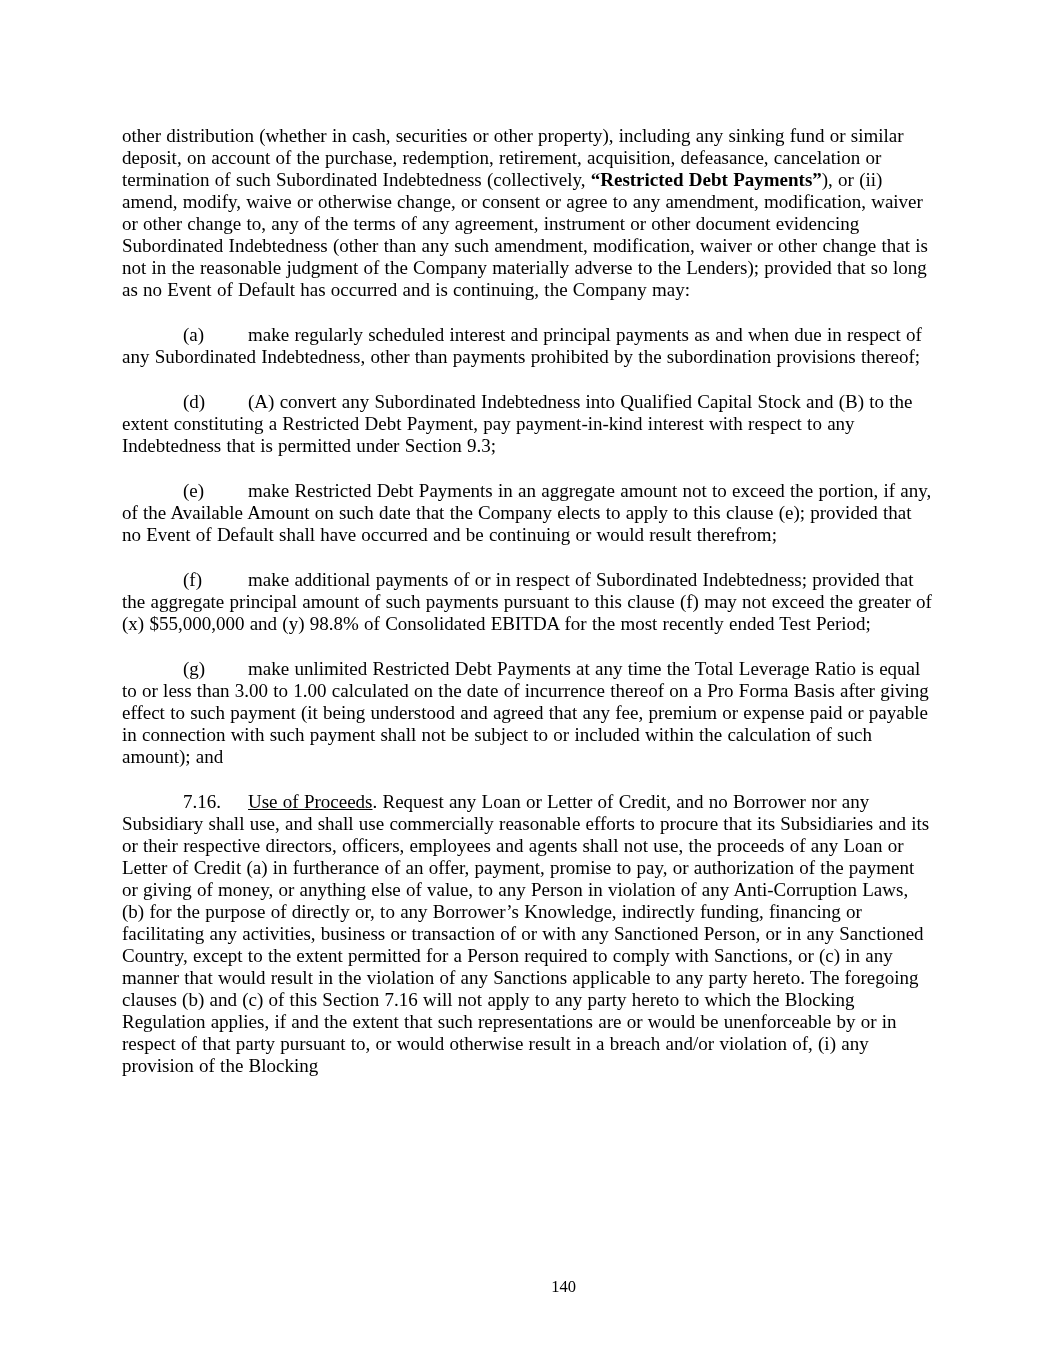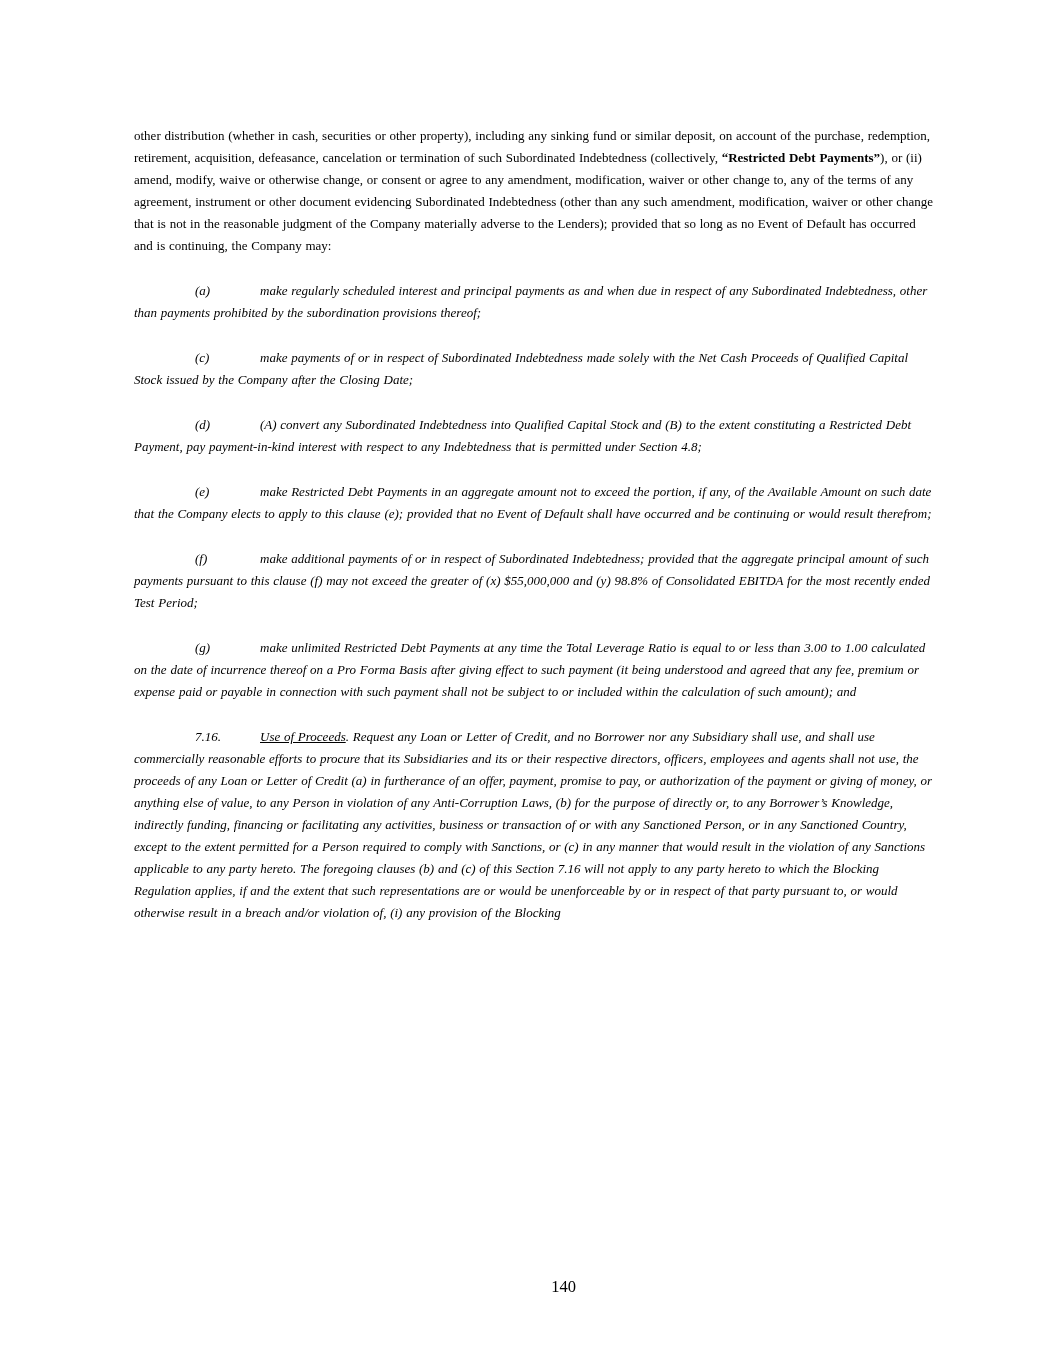--- a/index.html
+++ b/index.html
@@ -16,29 +16,28 @@
     font-family: "Liberation Serif", serif;
     overflow: hidden;
   }
   .doc-body {
     position: absolute;
     left: 122px;
     top: 125px;
     width: 812px;
   }
   p.para {
-    margin: 0 0 23px 12px;
-    font-size: 13px;
+    margin: 0 0 23px 0;
+    font-size: 19px;
     line-height: 22px;
     text-align: left;
     word-spacing: 0.5px;
   }
   p.para.indented {
     text-indent: 61px;
-    font-style: italic;
   }
   .para-label {
     display: inline-block;
     width: 65px;
     text-indent: 0;
   }
   .run-bold {
     font-weight: bold;
   }
   .run-underline {
@@ -55,21 +54,20 @@
     padding-left: 36px;
   }
 </style>
 </head>
 <body>
 
 <div class="page">
   <div class="doc-body" id="doc-body">
       <p class="para"><span class="run-normal">other distribution (whether in cash, securities or other property), including any sinking fund or similar deposit, on account of the purchase, redemption, retirement, acquisition, defeasance, cancelation or termination of such Subordinated Indebtedness (collectively, </span><span class="run-bold">“Restricted Debt Payments”</span><span class="run-normal">), or (ii) amend, modify, waive or otherwise change, or consent or agree to any amendment, modification, waiver or other change to, any of the terms of any agreement, instrument or other document evidencing Subordinated Indebtedness (other than any such amendment, modification, waiver or other change that is not in the reasonable judgment of the Company materially adverse to the Lenders); provided that so long as no Event of Default has occurred and is continuing, the Company may:</span></p>
       <p class="para indented"><span class="para-label">(a)</span><span class="run-normal">make regularly scheduled interest and principal payments as and when due in respect of any Subordinated Indebtedness, other than payments prohibited by the subordination provisions thereof;</span></p>
-      <p class="para indented"><span class="para-label">(c)</span><span class="run-normal">make payments of or in respect of Subordinated Indebtedness made solely with the Net Cash Proceeds of Qualified Capital Stock issued by the Company after the Closing Date;</span></p>
-      <p class="para indented"><span class="para-label">(d)</span><span class="run-normal">(A) convert any Subordinated Indebtedness into Qualified Capital Stock and (B) to the extent constituting a Restricted Debt Payment, pay payment-in-kind interest with respect to any Indebtedness that is permitted under Section 4.8;</span></p>
+      <p class="para indented"><span class="para-label">(d)</span><span class="run-normal">(A) convert any Subordinated Indebtedness into Qualified Capital Stock and (B) to the extent constituting a Restricted Debt Payment, pay payment-in-kind interest with respect to any Indebtedness that is permitted under Section 9.3;</span></p>
       <p class="para indented"><span class="para-label">(e)</span><span class="run-normal">make Restricted Debt Payments in an aggregate amount not to exceed the portion, if any, of the Available Amount on such date that the Company elects to apply to this clause (e); provided that no Event of Default shall have occurred and be continuing or would result therefrom;</span></p>
       <p class="para indented"><span class="para-label">(f)</span><span class="run-normal">make additional payments of or in respect of Subordinated Indebtedness; provided that the aggregate principal amount of such payments pursuant to this clause (f) may not exceed the greater of (x) $55,000,000 and (y) 98.8% of Consolidated EBITDA for the most recently ended Test Period;</span></p>
       <p class="para indented"><span class="para-label">(g)</span><span class="run-normal">make unlimited Restricted Debt Payments at any time the Total Leverage Ratio is equal to or less than 3.00 to 1.00 calculated on the date of incurrence thereof on a Pro Forma Basis after giving effect to such payment (it being understood and agreed that any fee, premium or expense paid or payable in connection with such payment shall not be subject to or included within the calculation of such amount); and</span></p>
       <p class="para indented"><span class="para-label">7.16.</span><span class="run-underline">Use of Proceeds</span><span class="run-normal">. Request any Loan or Letter of Credit, and no Borrower nor any Subsidiary shall use, and shall use commercially reasonable efforts to procure that its Subsidiaries and its or their respective directors, officers, employees and agents shall not use, the proceeds of any Loan or Letter of Credit (a) in furtherance of an offer, payment, promise to pay, or authorization of the payment or giving of money, or anything else of value, to any Person in violation of any Anti-Corruption Laws, (b) for the purpose of directly or, to any Borrower’s Knowledge, indirectly funding, financing or facilitating any activities, business or transaction of or with any Sanctioned Person, or in any Sanctioned Country, except to the extent permitted for a Person required to comply with Sanctions, or (c) in any manner that would result in the violation of any Sanctions applicable to any party hereto.  The foregoing clauses (b) and (c) of this Section 7.16 will not apply to any party hereto to which the Blocking Regulation applies, if and the extent that such representations are or would be unenforceable by or in respect of that party pursuant to, or would otherwise result in a breach and/or violation of, (i) any provision of the Blocking</span></p>
     </div>
   <div class="page-number">140</div>
 </div>
 
 </body></html>

